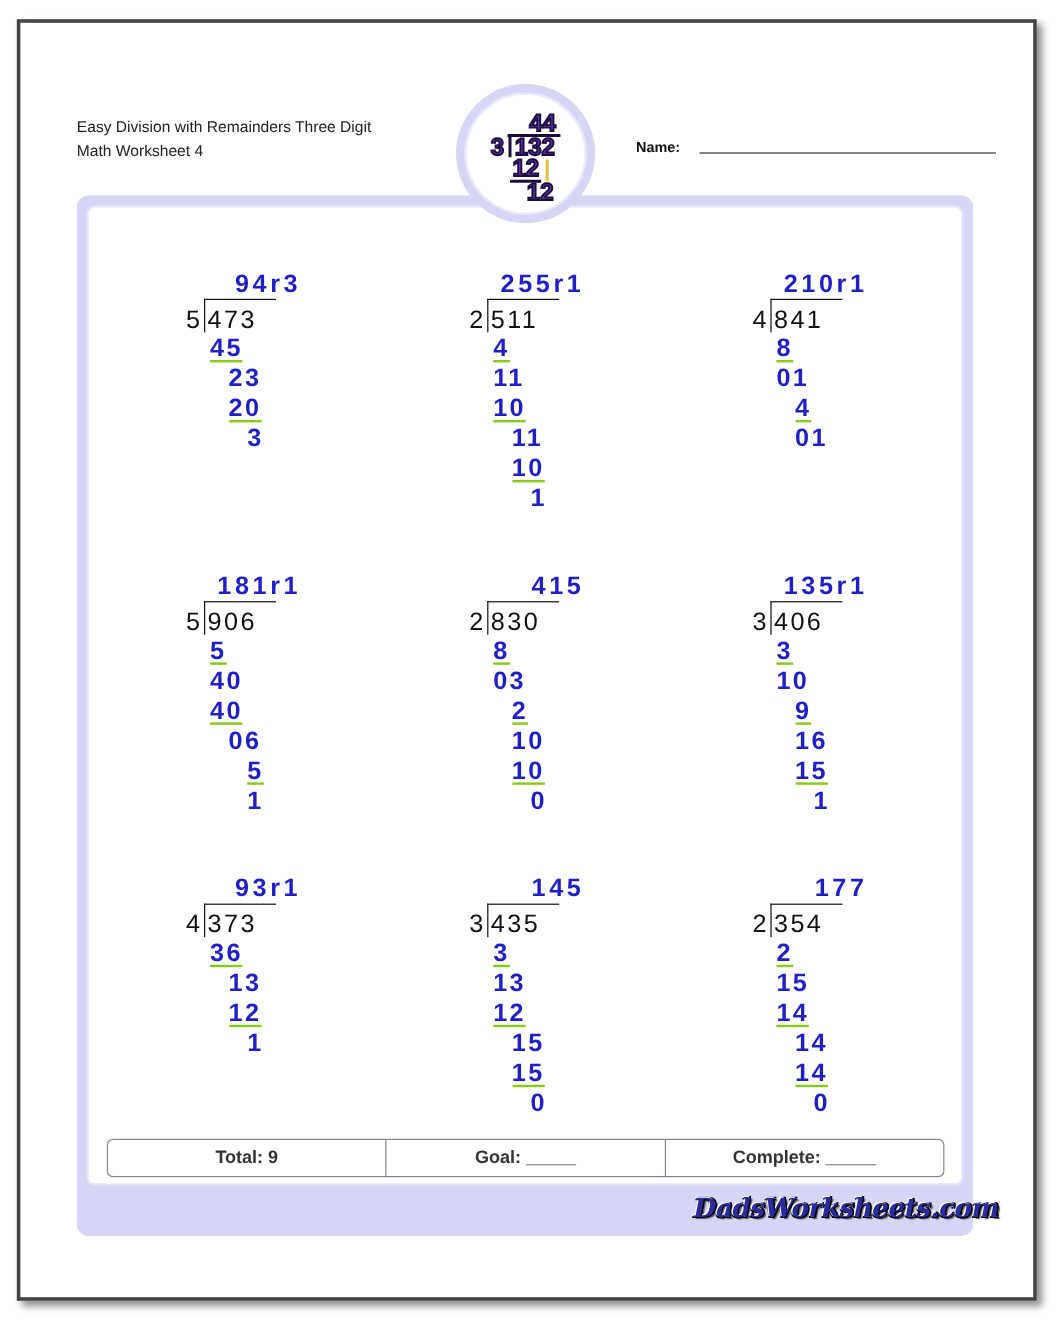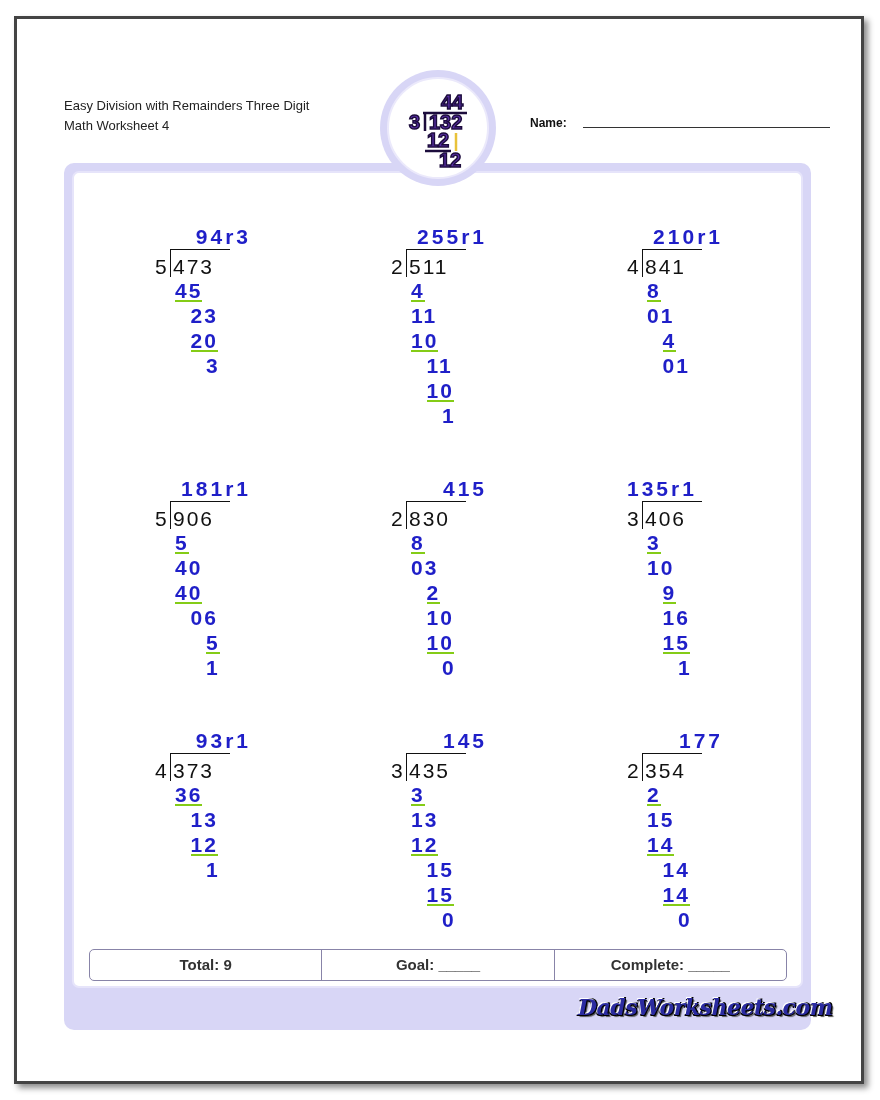--- a/index.html
+++ b/index.html
@@ -179,21 +179,21 @@
       <div class="row divisor" style="left: 0px; top: 30px;">2</div>
       <div class="row dividend" style="left: 18px; top: 30px;">830</div>
       <div class="row ans ul" style="left: 20px; top: 55px; height: 23px; line-height: 23px;">8</div>
       <div class="row ans" style="left: 20px; top: 80px; height: 23px; line-height: 23px;">03</div>
       <div class="row ans ul" style="left: 35.5px; top: 105px; height: 23px; line-height: 23px;">2</div>
       <div class="row ans" style="left: 35.5px; top: 130px; height: 23px; line-height: 23px;">10</div>
       <div class="row ans ul" style="left: 35.5px; top: 155px; height: 23px; line-height: 23px;">10</div>
       <div class="row ans" style="left: 51px; top: 180px; height: 23px; line-height: 23px;">0</div>
     </div>
     <div class="problem" style="left: 627px; top: 476px;">
-      <div class="row quot" style="left: 0px; top: 0px; width: 96px; text-align: left; letter-spacing: 3px;">135r1</div>
+      <div class="row quot" style="left: 0px; top: 0px; width: 96px; text-align: right; letter-spacing: 3px;">135r1</div>
       <div class="bracket" style="left: 15px; top: 25px; width: 60px; height: 28px;"></div>
       <div class="row divisor" style="left: 0px; top: 30px;">3</div>
       <div class="row dividend" style="left: 18px; top: 30px;">406</div>
       <div class="row ans ul" style="left: 20px; top: 55px; height: 23px; line-height: 23px;">3</div>
       <div class="row ans" style="left: 20px; top: 80px; height: 23px; line-height: 23px;">10</div>
       <div class="row ans ul" style="left: 35.5px; top: 105px; height: 23px; line-height: 23px;">9</div>
       <div class="row ans" style="left: 35.5px; top: 130px; height: 23px; line-height: 23px;">16</div>
       <div class="row ans ul" style="left: 35.5px; top: 155px; height: 23px; line-height: 23px;">15</div>
       <div class="row ans" style="left: 51px; top: 180px; height: 23px; line-height: 23px;">1</div>
     </div>

